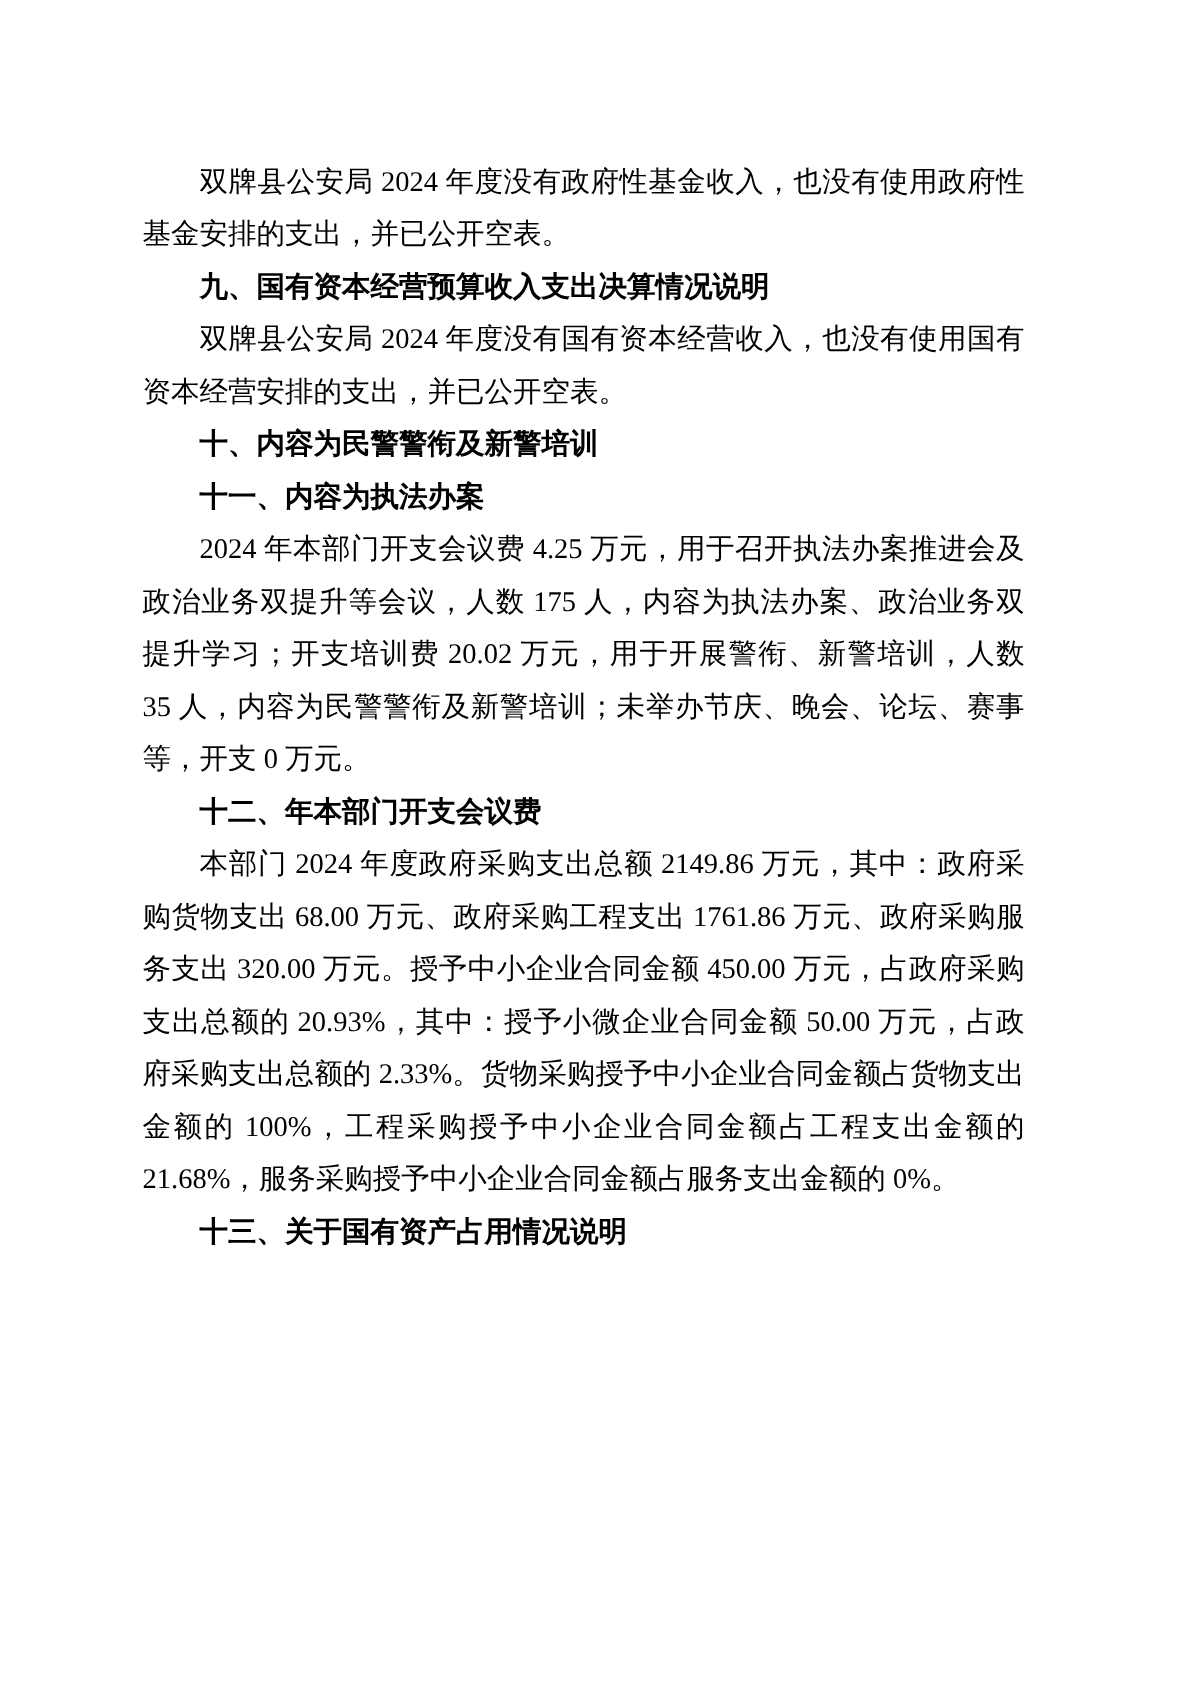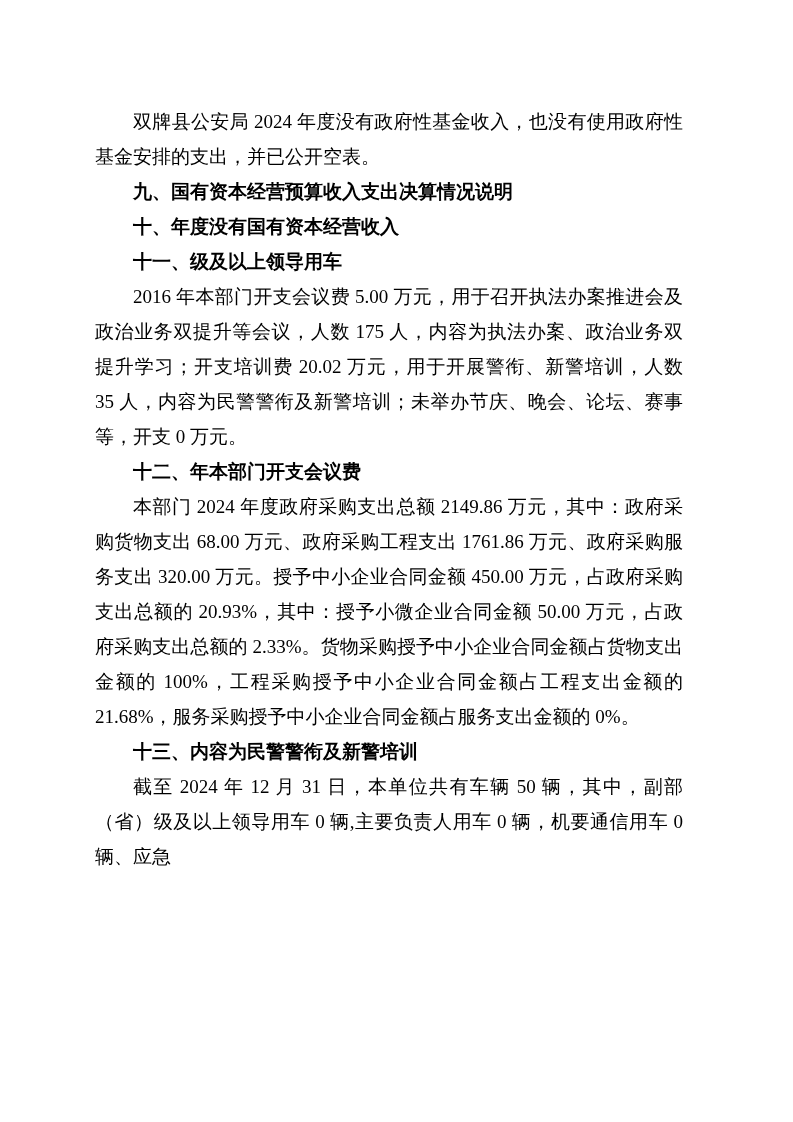--- a/index.html
+++ b/index.html
@@ -39,20 +39,20 @@
     text-indent: 2em;
     color: #000000;
   }
 </style>
 </head>
 <body>
 
 <div class="page">
   <p class="para">双牌县公安局 2024 年度没有政府性基金收入，也没有使用政府性基金安排的支出，并已公开空表。</p>
   <p class="heading">九、国有资本经营预算收入支出决算情况说明</p>
-  <p class="heading">十、年度没有国有资本经营收入</p>
-  <p class="heading">十一、级及以上领导用车</p>
-  <p class="para">2016 年本部门开支会议费 5.00 万元，用于召开执法办案推进会及政治业务双提升等会议，人数 175 人，内容为执法办案、政治业务双提升学习；开支培训费 20.02 万元，用于开展警衔、新警培训，人数 35 人，内容为民警警衔及新警培训；未举办节庆、晚会、论坛、赛事等，开支 0 万元。</p>
+  <p class="para">双牌县公安局 2024 年度没有国有资本经营收入，也没有使用国有资本经营安排的支出，并已公开空表。</p>
+  <p class="heading">十、内容为民警警衔及新警培训</p>
+  <p class="heading">十一、内容为执法办案</p>
+  <p class="para">2024 年本部门开支会议费 4.25 万元，用于召开执法办案推进会及政治业务双提升等会议，人数 175 人，内容为执法办案、政治业务双提升学习；开支培训费 20.02 万元，用于开展警衔、新警培训，人数 35 人，内容为民警警衔及新警培训；未举办节庆、晚会、论坛、赛事等，开支 0 万元。</p>
   <p class="heading">十二、年本部门开支会议费</p>
   <p class="para">本部门 2024 年度政府采购支出总额 2149.86 万元，其中：政府采购货物支出 68.00 万元、政府采购工程支出 1761.86 万元、政府采购服务支出 320.00 万元。授予中小企业合同金额 450.00 万元，占政府采购支出总额的 20.93%，其中：授予小微企业合同金额 50.00 万元，占政府采购支出总额的 2.33%。货物采购授予中小企业合同金额占货物支出金额的 100%，工程采购授予中小企业合同金额占工程支出金额的 21.68%，服务采购授予中小企业合同金额占服务支出金额的 0%。</p>
-  <p class="heading">十三、内容为民警警衔及新警培训</p>
-  <p class="para">截至 2024 年 12 月 31 日，本单位共有车辆 50 辆，其中，副部（省）级及以上领导用车 0 辆,主要负责人用车 0 辆，机要通信用车 0 辆、应急</p>
+  <p class="heading">十三、关于国有资产占用情况说明</p>
 </div>
 
 </body></html>

